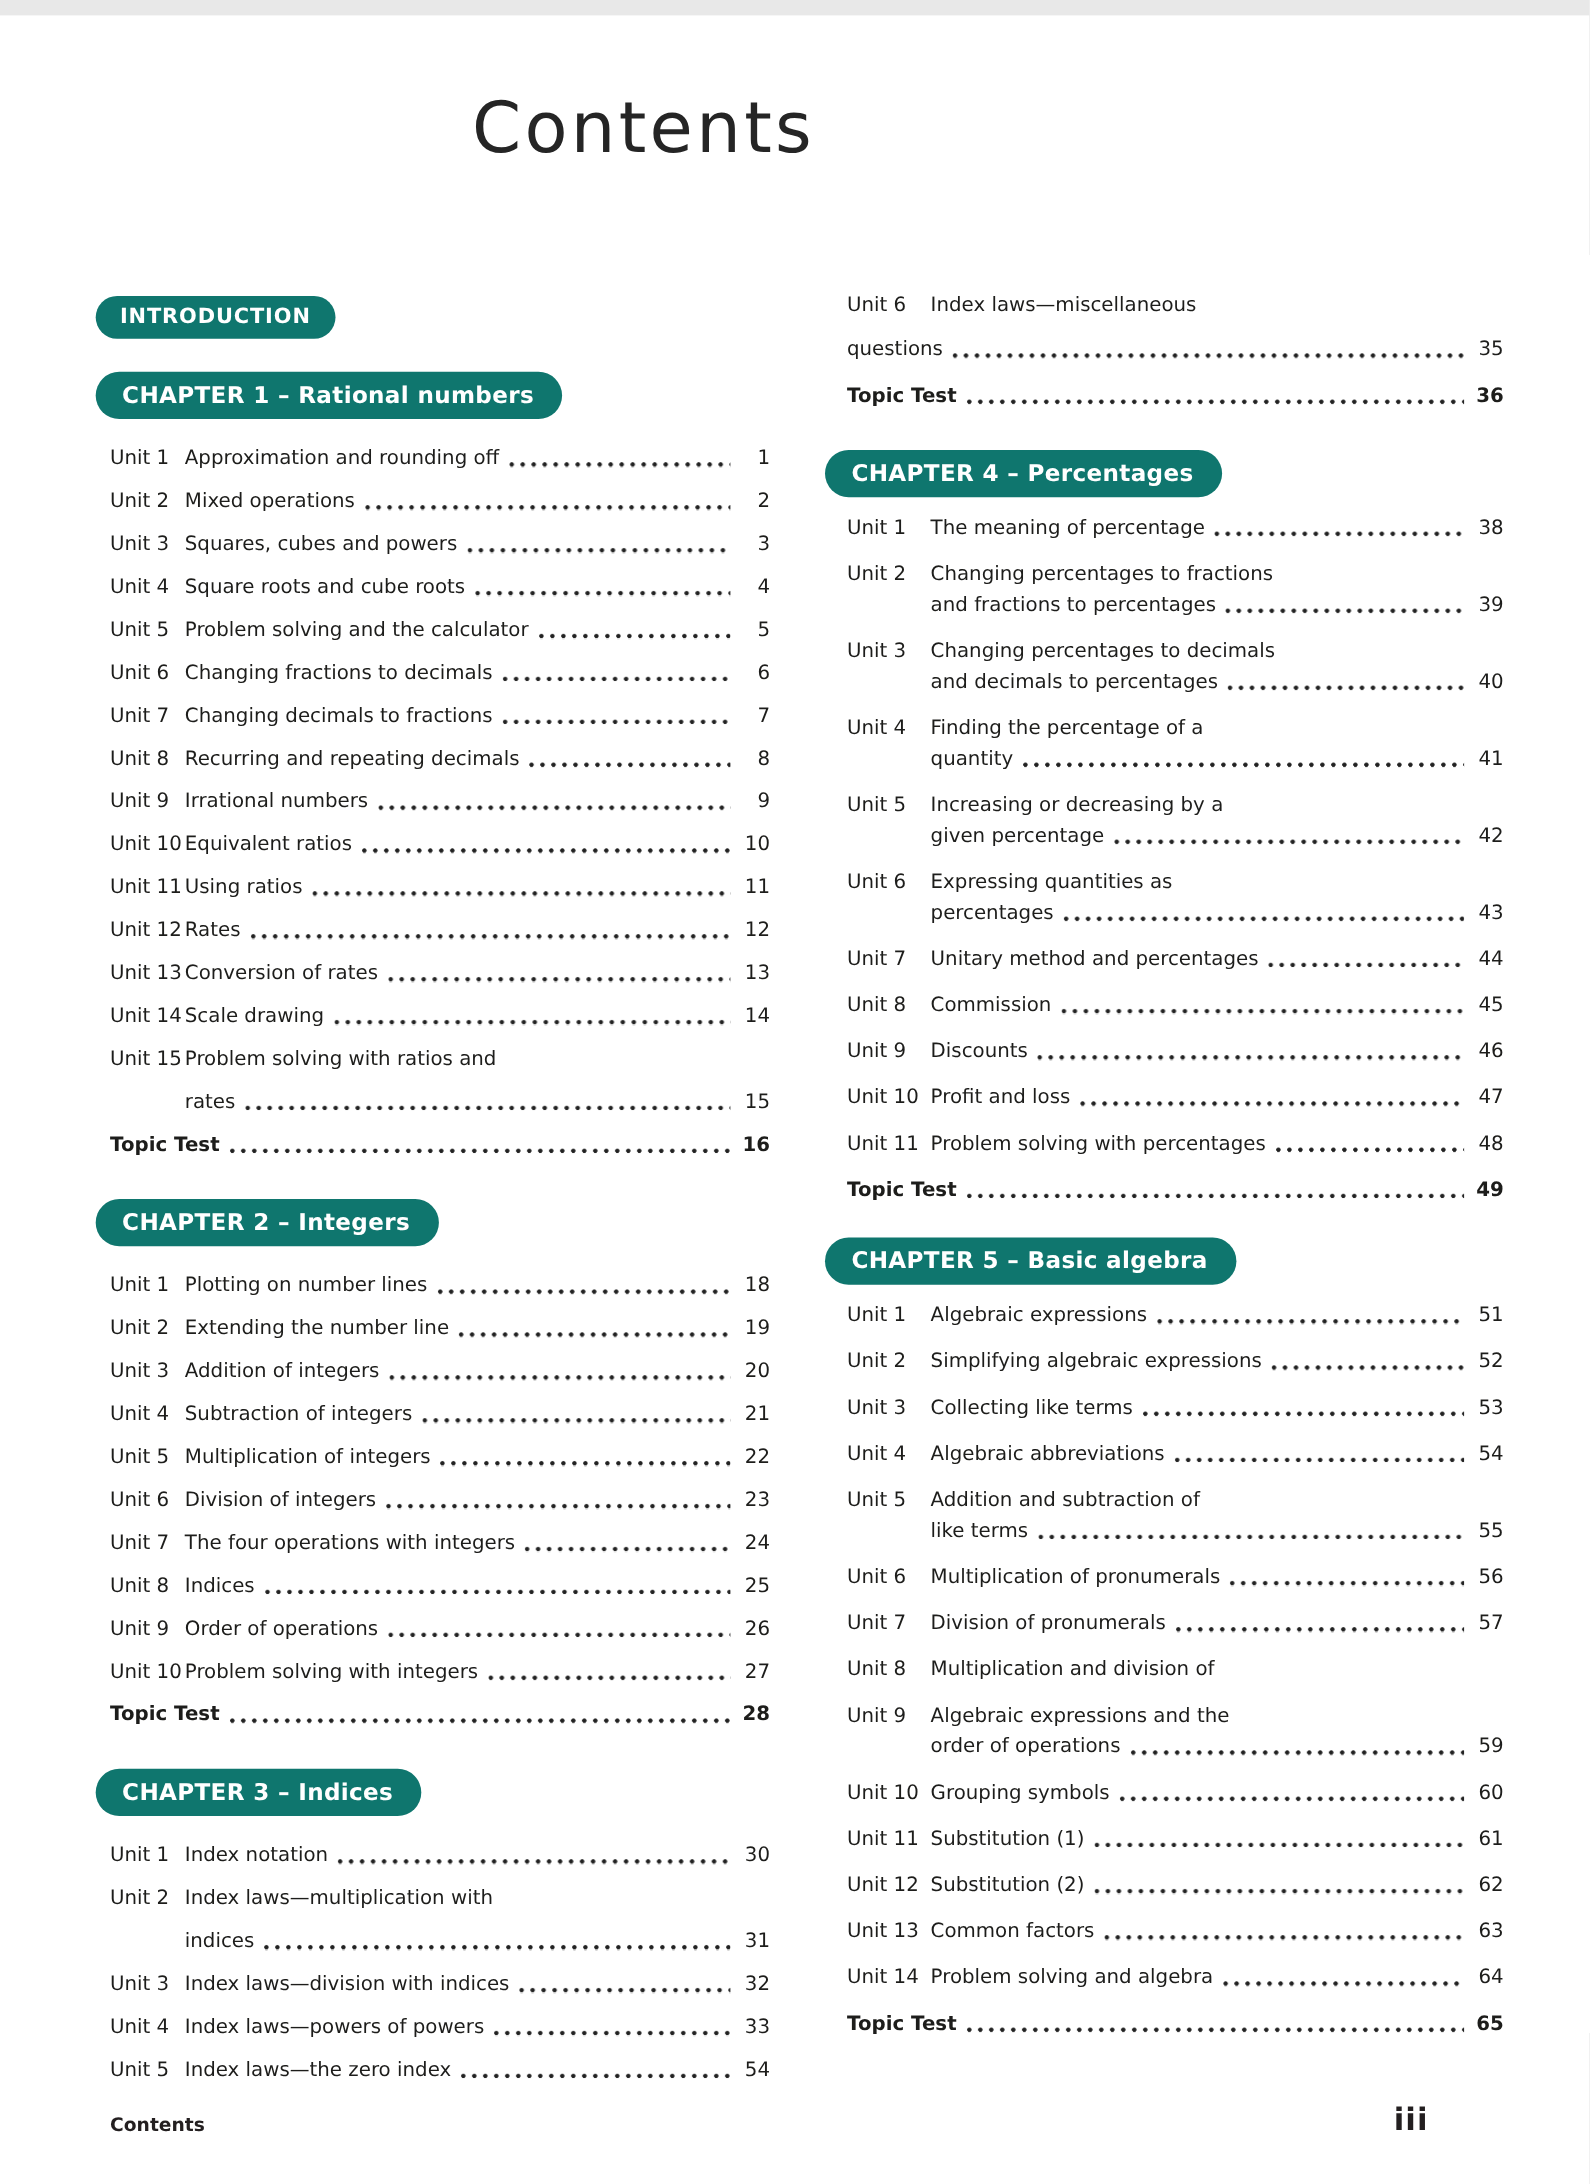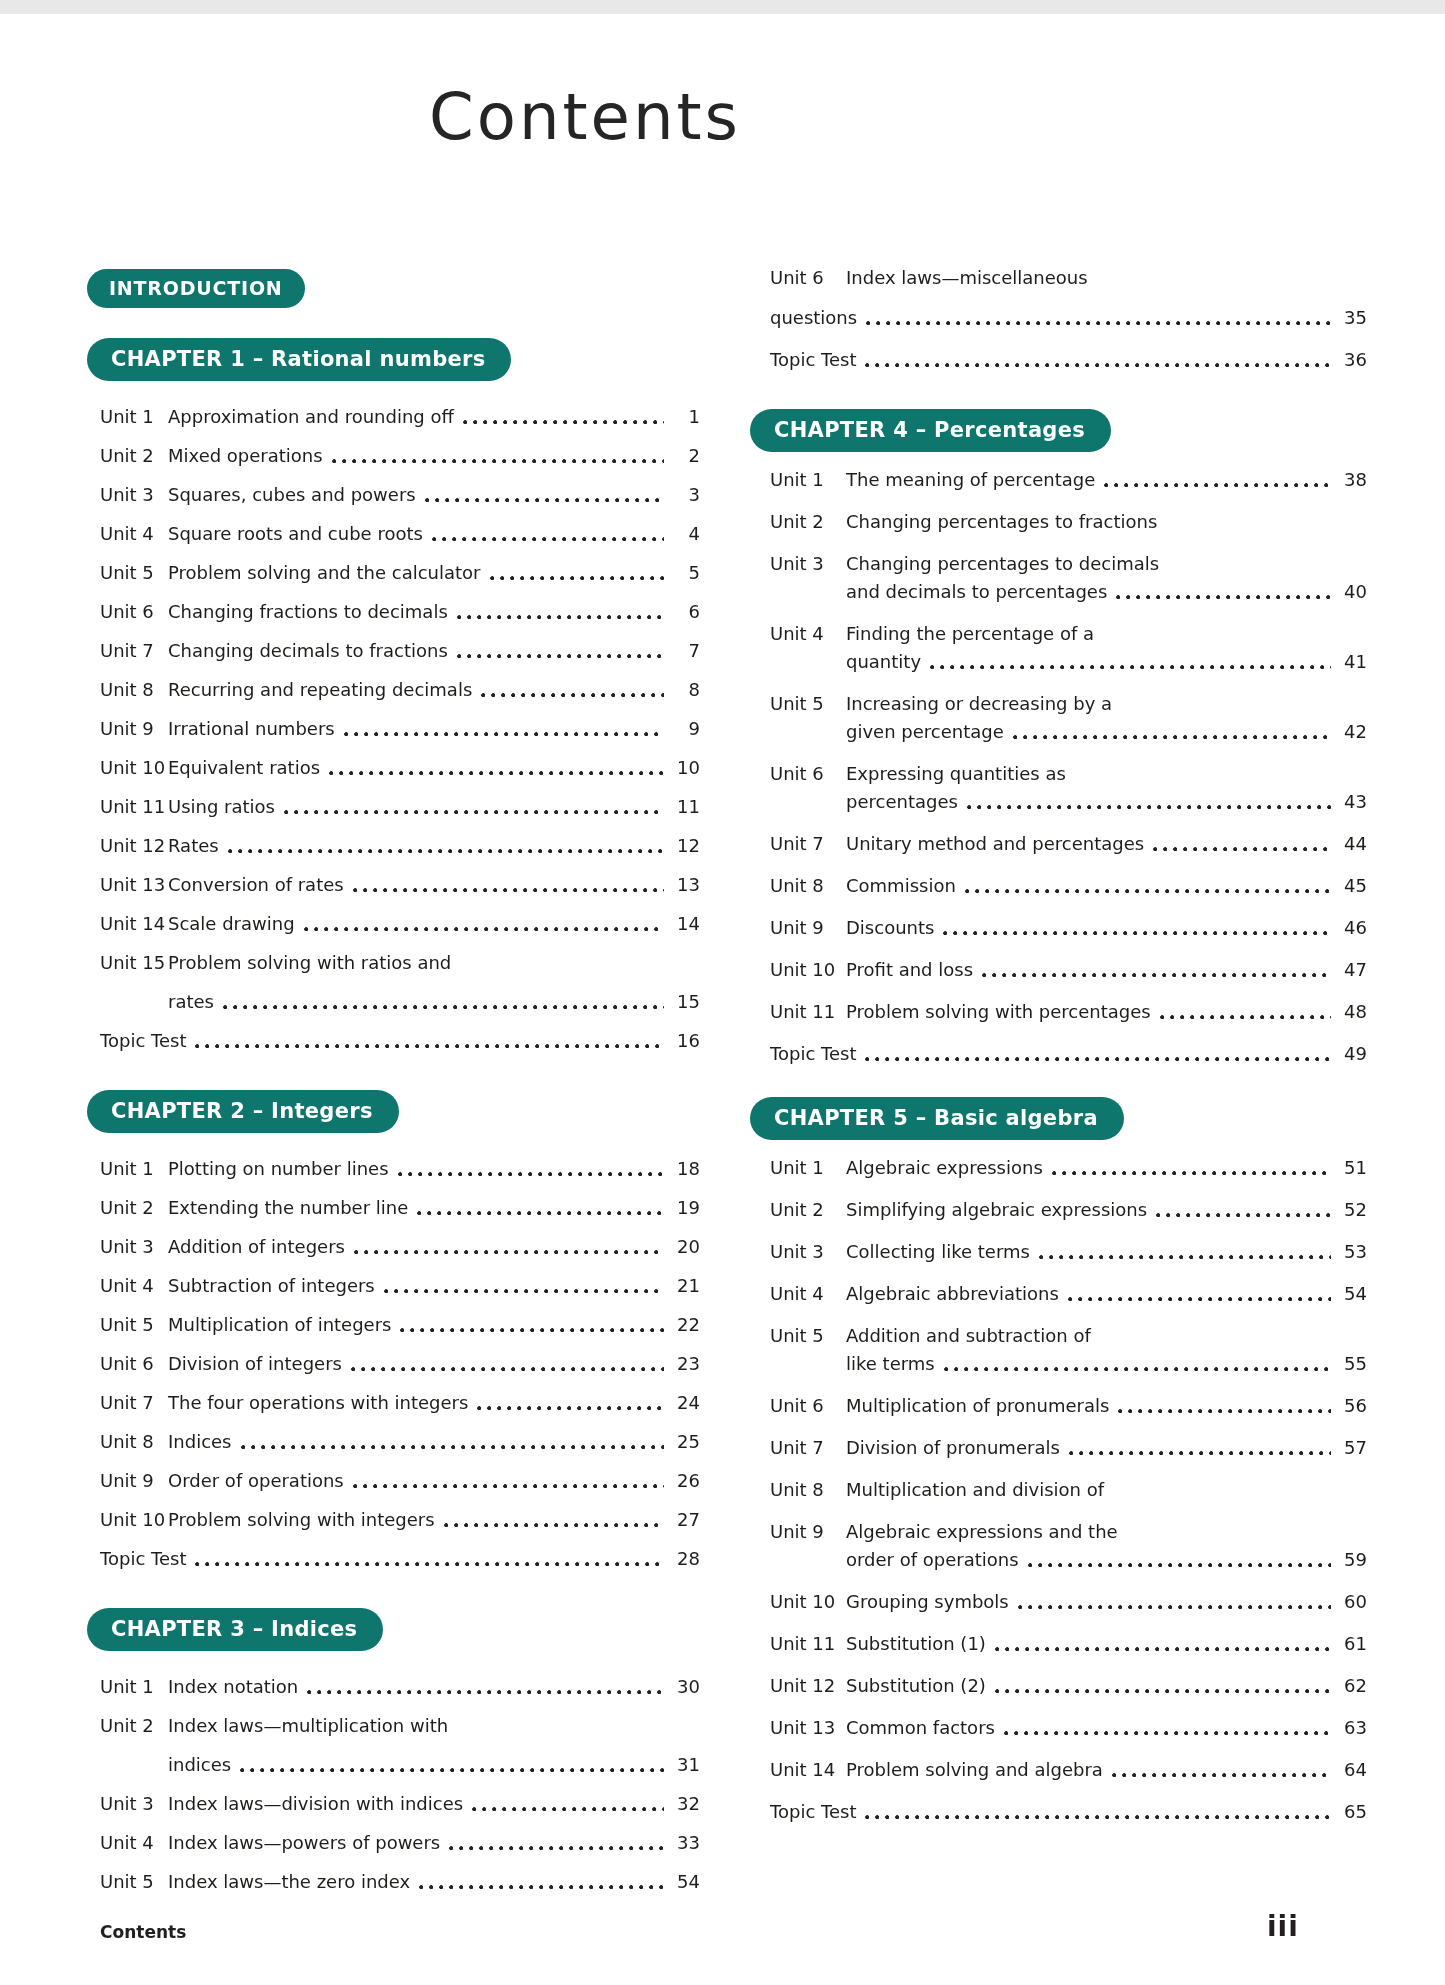--- a/index.html
+++ b/index.html
@@ -56,21 +56,21 @@
     flex:1 1 auto;
     height:5px;
     margin:0 10px 0 9px;
     align-self:center;
     position:relative;top:6px;
     background-image:radial-gradient(circle at 2.2px 2.2px,#222222 1.7px,transparent 2.3px);
     background-size:10px 5px;
     background-repeat:repeat-x;
   }
   .page-num{flex:0 0 auto;min-width:26px;text-align:right;white-space:nowrap;}
-  .bold-row .txt,.bold-row .page-num{font-weight:normal;}
+  .bold-row .txt,.bold-row .page-num{font-weight:bold;}
 
   .footer-left{
     position:absolute;left:100px;top:1908px;
     font-weight:bold;font-size:17px;color:#231f20;
   }
   .footer-right{
     position:absolute;left:1267px;top:1896px;width:100px;
     font-weight:bold;font-size:28px;letter-spacing:1px;color:#231f20;
   }
 </style>
@@ -381,20 +381,26 @@
               <span class="txt">The meaning of percentage</span>
               <div class="leader"></div>
               <span class="page-num">38</span>
             </div>
           </div>
           <div class="toc-entry">
             <div class="toc-line">
               <span class="unit">Unit 2</span>
               <span class="txt">Changing percentages to fractions</span>
             </div>
+            <div class="toc-line">
+              <span class="indent"></span>
+              <span class="txt">and fractions to percentages</span>
+              <div class="leader"></div>
+              <span class="page-num">39</span>
+            </div>
           </div>
           <div class="toc-entry">
             <div class="toc-line">
               <span class="unit">Unit 3</span>
               <span class="txt">Changing percentages to decimals</span>
             </div>
             <div class="toc-line">
               <span class="indent"></span>
               <span class="txt">and decimals to percentages</span>
               <div class="leader"></div>

